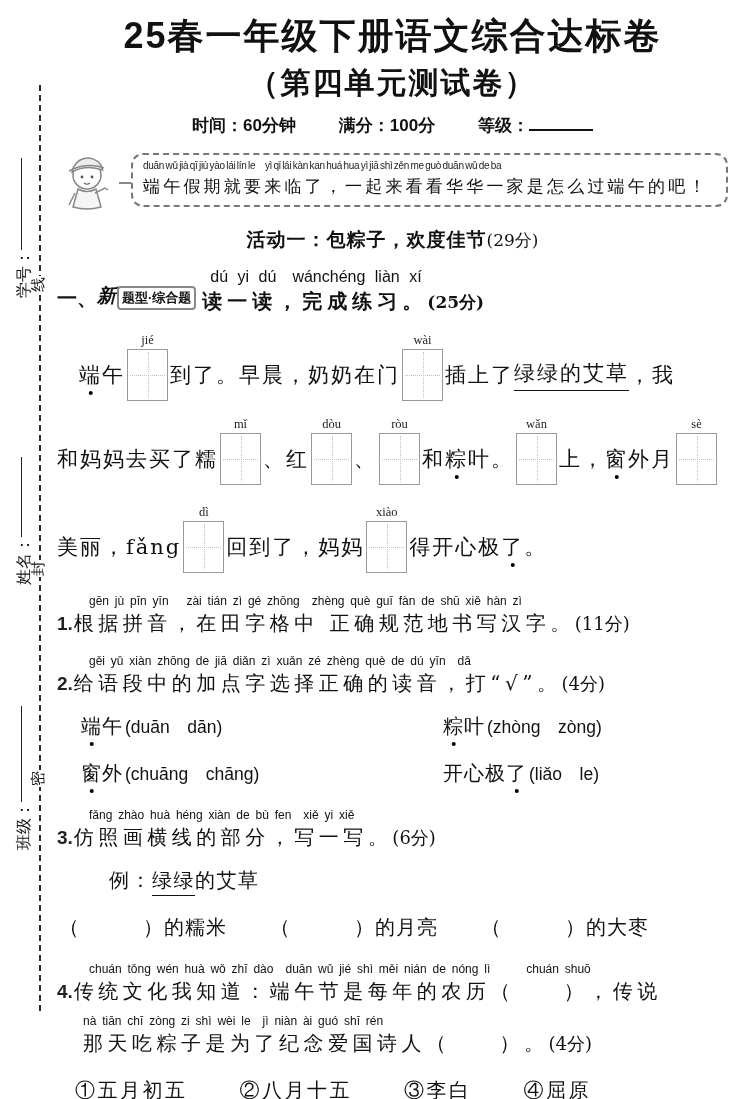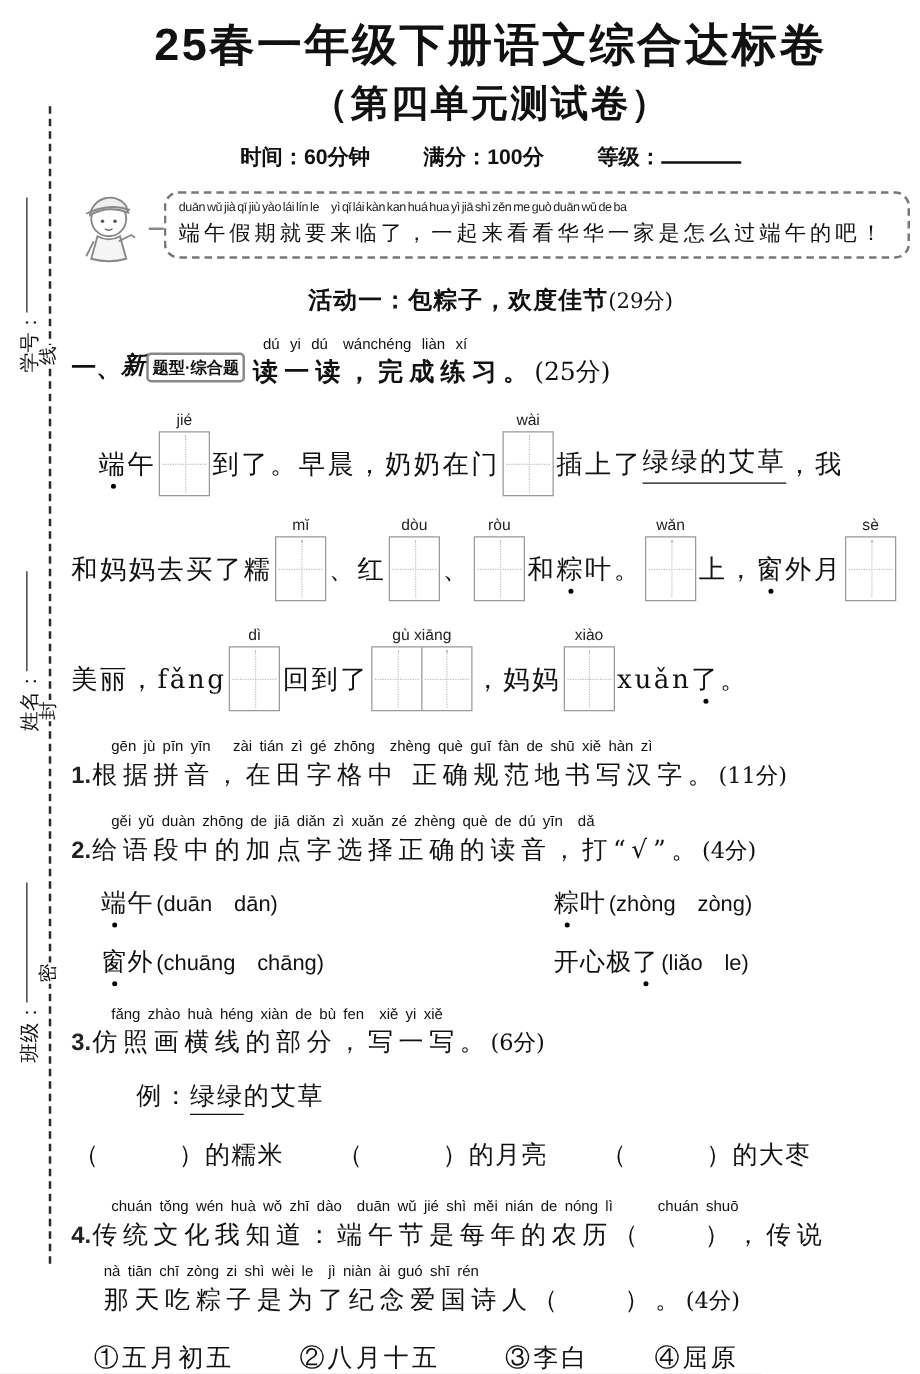--- a/index.html
+++ b/index.html
@@ -46,35 +46,35 @@
   .sec-row { display:flex; align-items:flex-end; margin-top:14px; }
   .sec-num { font-family:"Liberation Sans","DejaVu Sans",sans-serif; font-weight:bold;
     font-size:20px; margin-bottom:3px; }
   .badge-wrap { margin:12px 6px 5px 0; white-space:nowrap; }
   .badge-prefix { font-family:"Liberation Sans","DejaVu Sans",sans-serif;
     font-weight:bold; font-style:italic; font-size:19px; }
   .badge-box { display:inline-block; border:2px solid #888; border-radius:4px;
     font-family:"Liberation Sans","DejaVu Sans",sans-serif; font-weight:bold;
     font-size:13px; padding:1px 3px; margin-left:1px; }
   .sec-main { }
-  .sec-pinyin { font-family:"Liberation Sans","DejaVu Sans",sans-serif; font-size:12px;
+  .sec-pinyin { font-family:"Liberation Sans","DejaVu Sans",sans-serif; font-size:16px;
     margin-left:8px; word-spacing:5px; }
   .sec-title { font-size:20px; font-weight:bold; letter-spacing:5px; }
-  .sec-title .score { font-weight:normal; font-size:20px; letter-spacing:0; }
+  .sec-title .score { font-weight:bold; font-size:17px; letter-spacing:0; }
   
   .p-line { display:flex; align-items:center; font-size:21px; letter-spacing:2px;
     white-space:nowrap; }
   .p-line .t { display:inline-block; }
   .ul { border-bottom:1.6px solid #111; padding-bottom:3px; }
   .du { position:relative; display:inline-block; }
   .du::after { content:""; position:absolute; left:50%; bottom:-6px; width:4.5px;
     height:4.5px; border-radius:50%; background:#000; transform:translateX(-50%); }
   .tzg-wrap { display:inline-flex; position:relative; margin:0 2px; flex:0 0 auto; }
   .tzg-pinyin { position:absolute; top:-16px; left:50%; transform:translateX(-50%);
-    font-family:Liberation Sans, sans-serif; font-size:12.5px;
+    font-family:Liberation Serif, serif; font-size:12.5px;
     color:#222; white-space:nowrap; letter-spacing:0; }
   .tzg { width:41px; height:52px; border:1.6px solid #999; background:#fff;
     position:relative; }
   .tzg + .tzg { margin-left:-1.6px; }
   .tzg::before { content:""; position:absolute; left:2px; right:2px; top:50%;
     border-top:1px dotted #b9c4c9; }
   .tzg::after { content:""; position:absolute; top:2px; bottom:2px; left:50%;
     border-left:1px dotted #b9c4c9; }
   
   .q-block { margin-top:16px; }
@@ -210,44 +210,39 @@
       </span>
     </div>
 
     <div class="p-line" style="margin:36px 0 0 0">
       <span class="t">美丽，fǎng</span>
       <span class="tzg-wrap">
         <span class="tzg-pinyin">dì</span>
         <span class="tzg"></span>
       </span>
       <span class="t">回到了</span>
-      <span class="tzg-wrap">
-        <span class="tzg-pinyin">gù xiāng</span>
-        <span class="tzg"></span>
-          <span class="tzg"></span>
-      </span>
       <span class="t">，妈妈</span>
       <span class="tzg-wrap">
         <span class="tzg-pinyin">xiào</span>
         <span class="tzg"></span>
       </span>
-      <span class="t">xuǎn</span>
+      <span class="t">得开心极</span>
       <span class="t du">了</span>
       <span class="t">。</span>
     </div>
 
     <div class="q-block" style="margin-top:20px">
       <div class="q-pinyin">gēn jù pīn yīn　 zài tián zì gé zhōng　zhèng què guī fàn de shū xiě hàn zì</div>
       <div class="q-line">
         <span class="q-num">1.</span><span>根据拼音，在田字格中 正确规范地书写汉字。</span><span class="q-score">(11分)</span>
       </div>
     </div>
 
     <div class="q-block">
-      <div class="q-pinyin">gěi yǔ duàn zhōng de jiā diǎn zì xuǎn zé zhèng què de dú yīn　dǎ</div>
+      <div class="q-pinyin">gěi yǔ xiàn zhōng de jiā diǎn zì xuǎn zé zhèng què de dú yīn　dǎ</div>
       <div class="q-line">
         <span class="q-num">2.</span><span>给语段中的加点字选择正确的读音，打“√”。</span><span class="q-score">(4分)</span>
       </div>
       <div class="q2-grid">
         <span>
           <span></span><span class="du">端</span><span>午</span><span class="choice-pinyin">(duān　dān)</span>
         </span>
         <span>
           <span></span><span class="du">粽</span><span>叶</span><span class="choice-pinyin">(zhòng　zòng)</span>
         </span>

